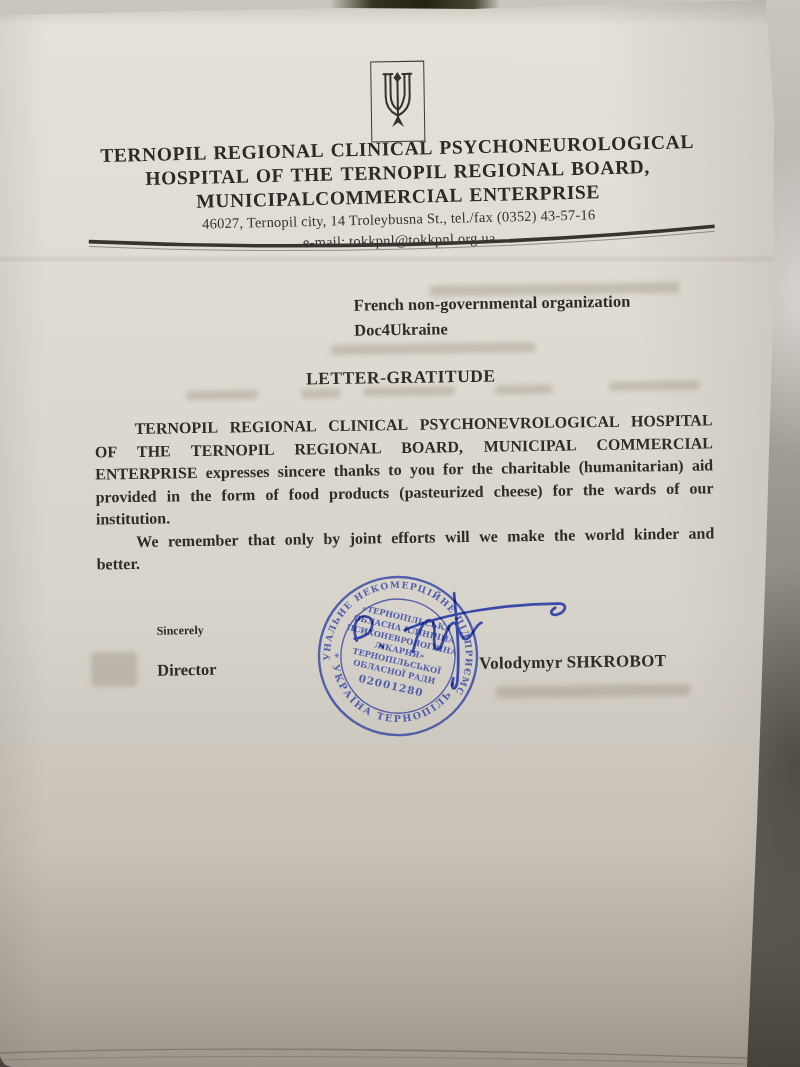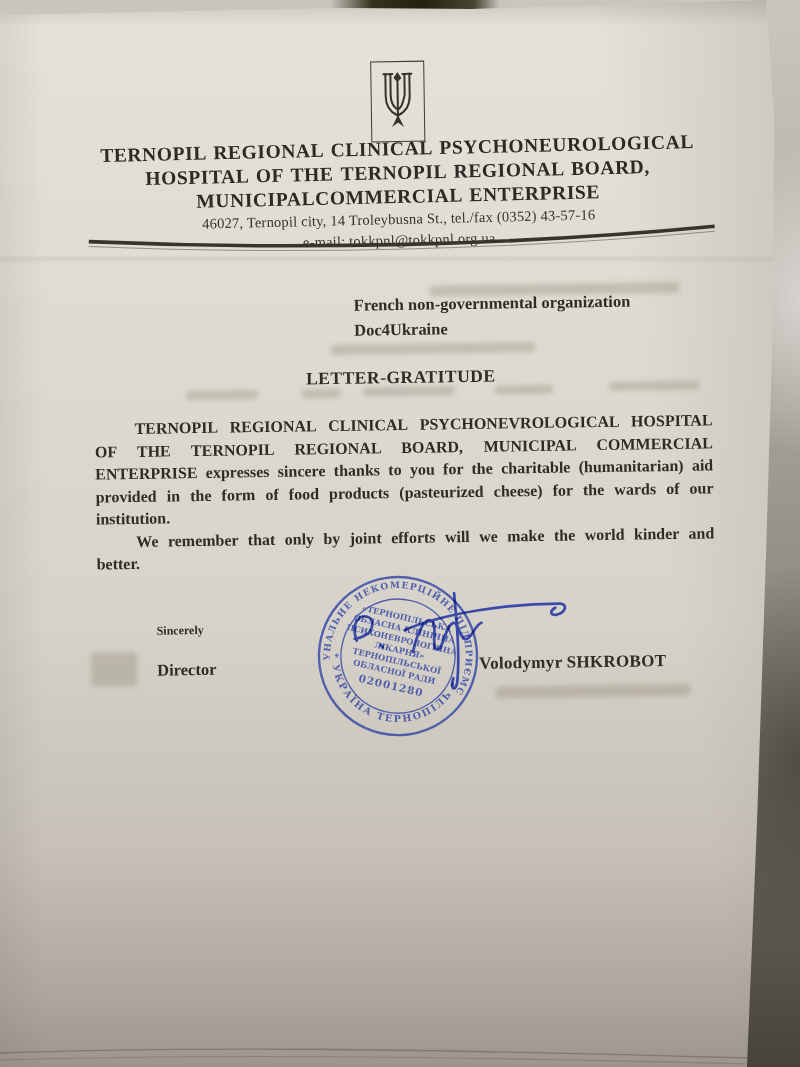--- a/index.html
+++ b/index.html
@@ -13,21 +13,21 @@
       radial-gradient(170px 300px at 795px 760px, rgba(35,33,27,.45), transparent 65%),
       linear-gradient(180deg,#c9c6c0 0%,#b5b1aa 25%,#918d85 55%,#6b675f 78%,#46433b 100%);}
   .dark-sliver{position:absolute;left:330px;top:0;width:170px;height:9px;background:linear-gradient(90deg,transparent,#35331f 25%,#23220f 55%,#4a4734 85%,transparent);}
 
   
   .paper{position:absolute;inset:0;
     clip-path:polygon(0px 15px,344px 8px,472px 9px,766px 0px,774px 117px,773px 320px,766px 555px,757px 822px,747px 1067px,0px 1067px);
     background:
       linear-gradient(90deg, rgba(95,90,80,.10) 0px, rgba(95,90,80,0) 45px),
       linear-gradient(262deg, rgba(70,64,55,.16) 0%, rgba(70,64,55,0) 22%),
-      linear-gradient(180deg,#e6e2d9 0%,#dfdbd2 30%,#d7d3ca 58%,#c6c0b6 80%,#ada59b 94%,#9d958b 100%);}
+      linear-gradient(180deg,#e6e2d9 0%,#dfdbd2 30%,#d7d3ca 58%,#c6c0b6 80%,#ada59b 94%,#9d958b 100%); border-radius: 13px;}
   .paper-topshade{position:absolute;left:0;top:0;width:100%;height:26px;background:linear-gradient(180deg,rgba(100,95,85,.22),rgba(100,95,85,0));}
   .crease{position:absolute;left:0;top:255px;width:100%;height:8px;background:linear-gradient(180deg,rgba(120,113,102,0),rgba(120,113,102,.13) 50%,rgba(120,113,102,0));}
   .sheet-edges{position:absolute;left:0;top:0;width:800px;height:1067px;pointer-events:none;}
 
   .tilt{position:absolute;inset:0;transform:rotate(-0.85deg);transform-origin:400px 320px;}
 
   
   .emblem{position:absolute;left:374px;top:61px;width:54px;height:81px;border:1.6px solid #3c3b33;display:flex;align-items:center;justify-content:center;box-sizing:border-box;}
 
   

